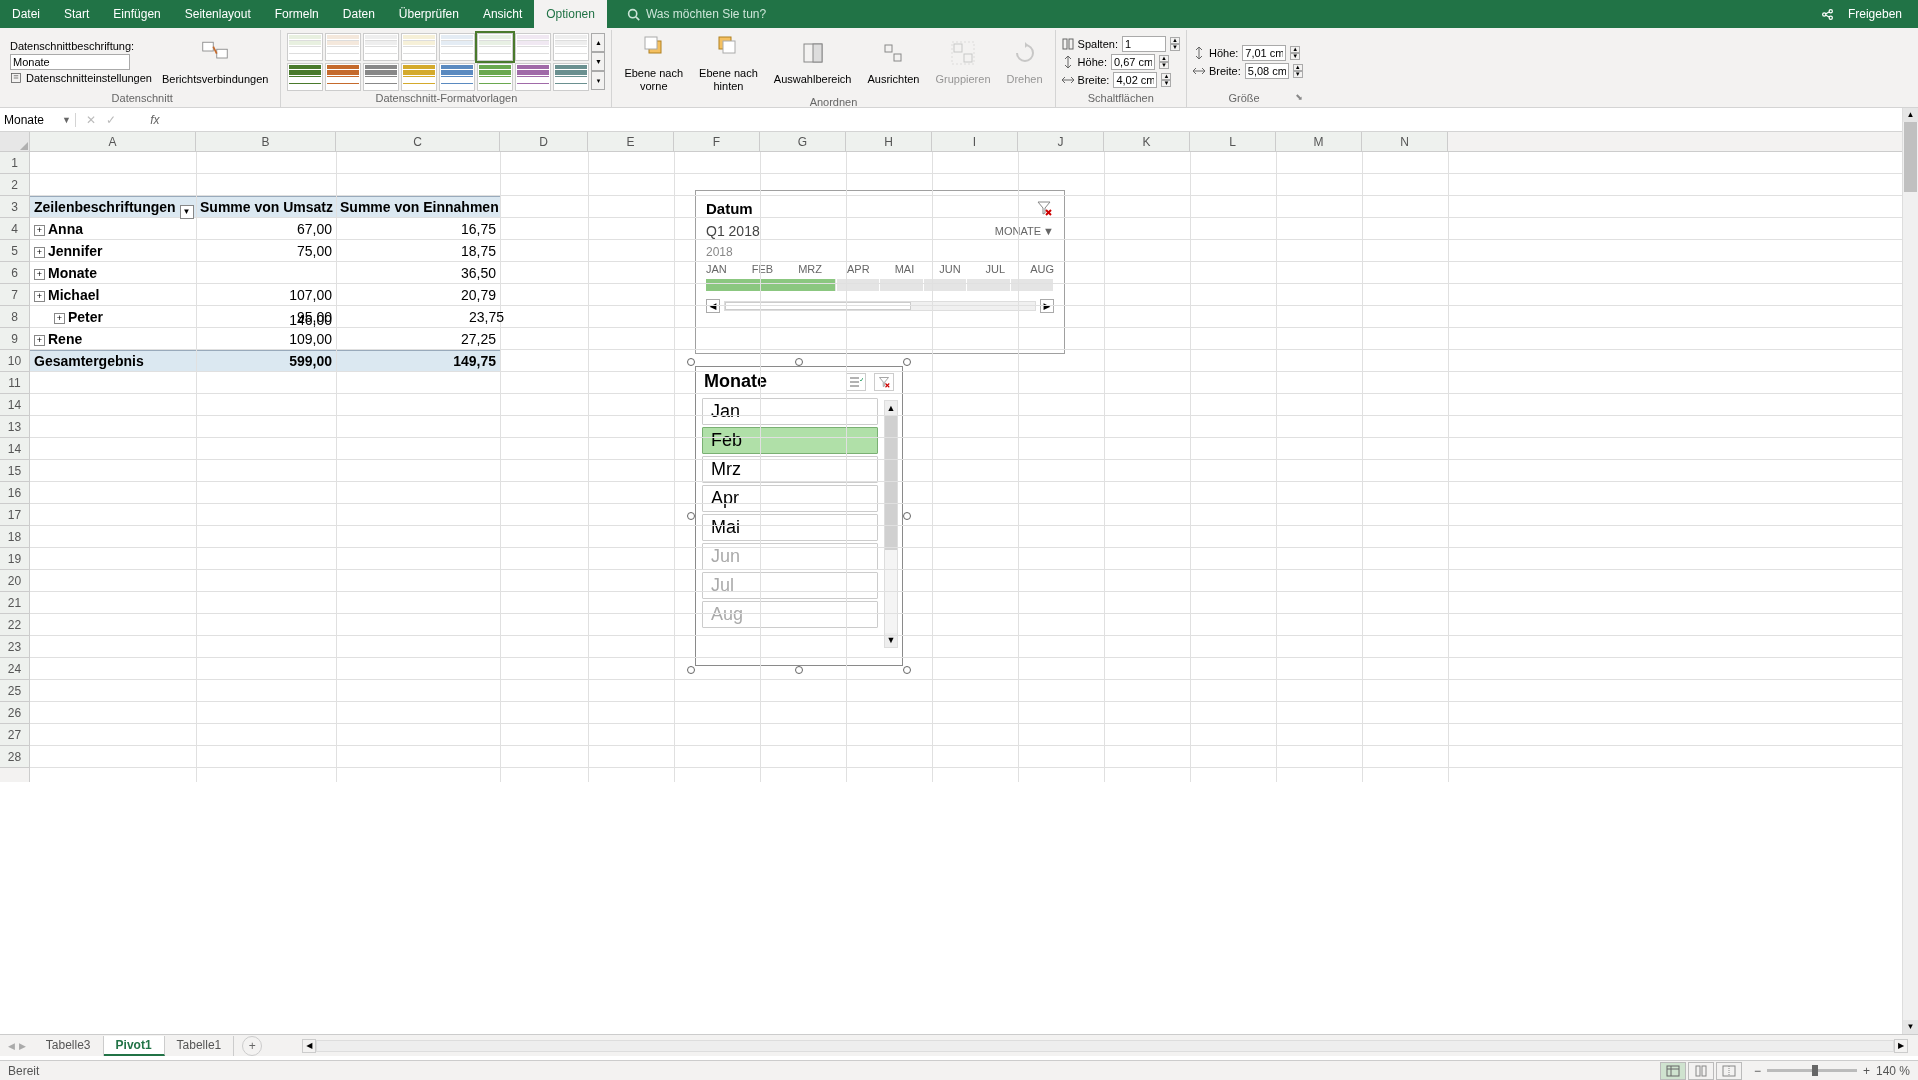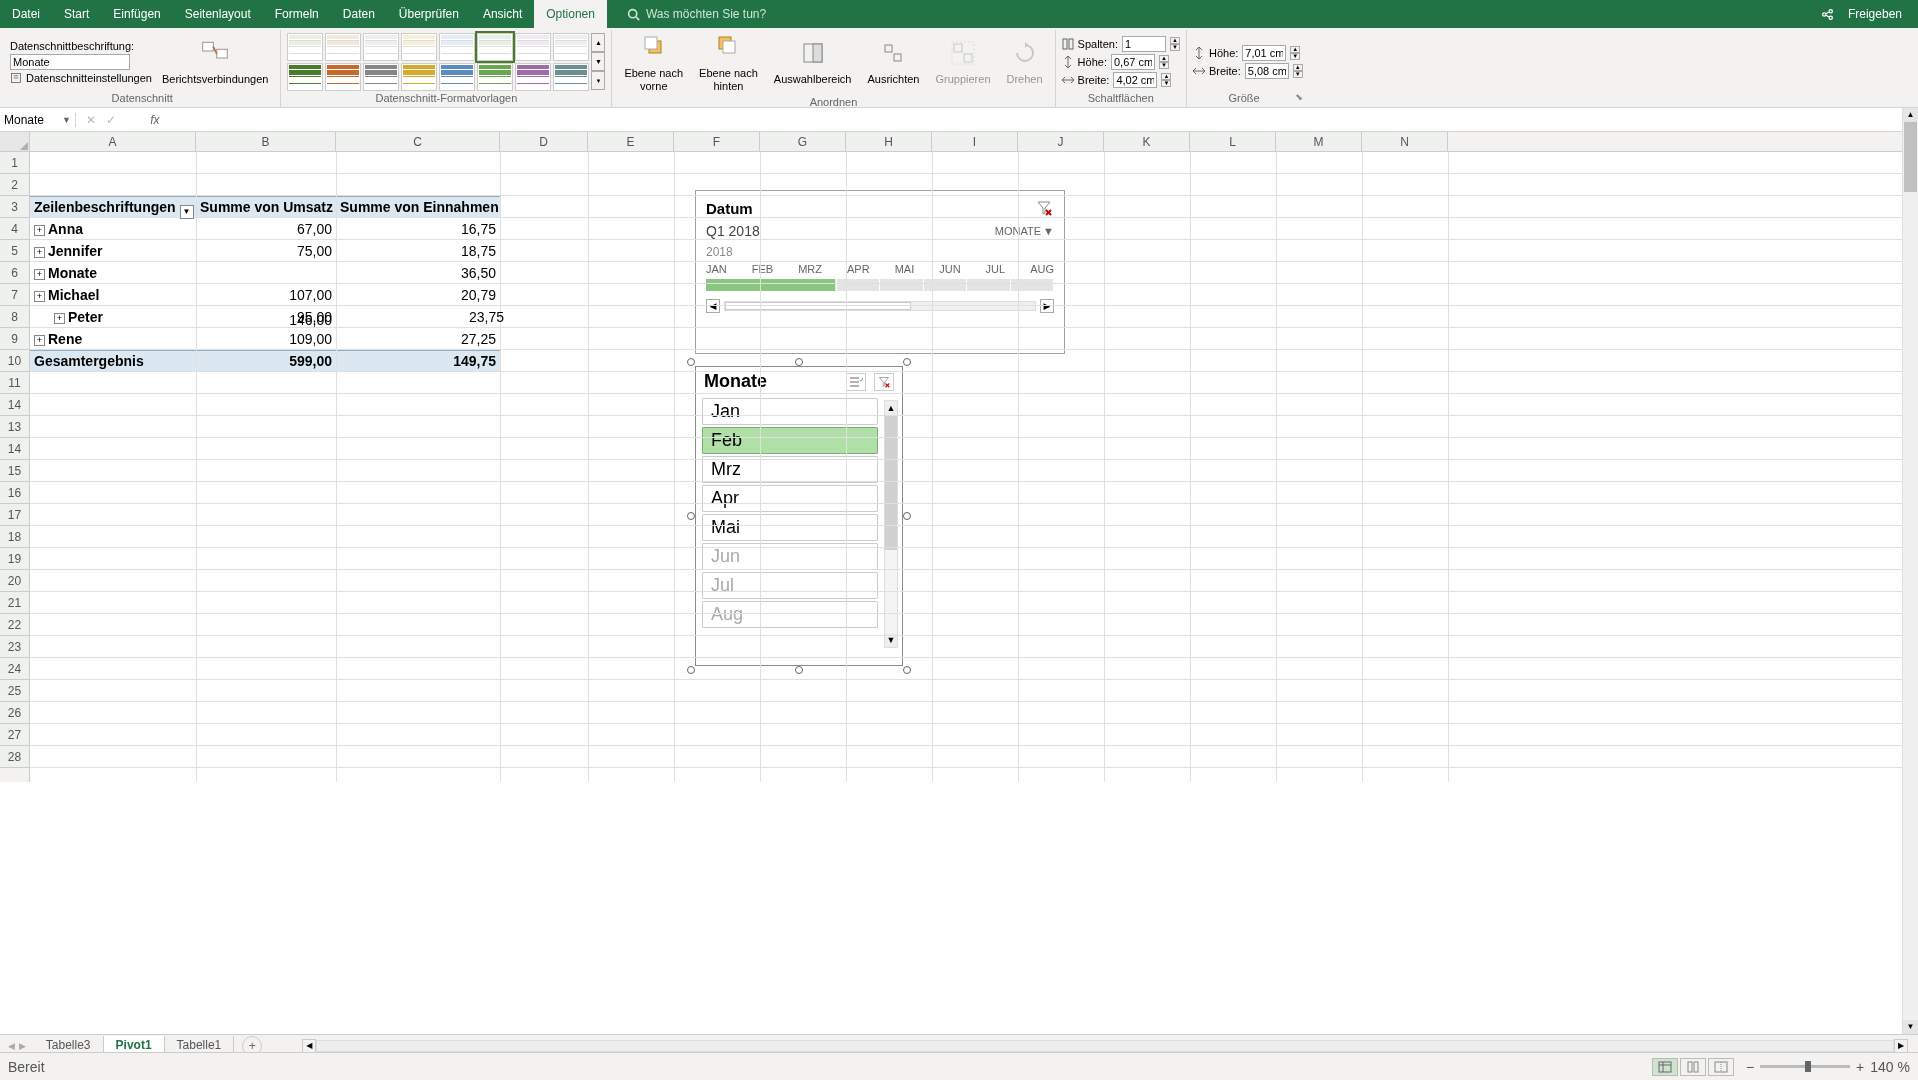--- a/index.html
+++ b/index.html
@@ -108,21 +108,21 @@
 .sheet-nav { display: flex; gap: 4px; padding: 0 8px; color: #aaa; font-size: 9px; }
 .sheet-nav span{cursor:pointer;}
 .sheet-tab { padding: 2px 12px; font-size: 12px; border-right: 1px solid #ccc; cursor: pointer; color: #555; }
 .sheet-tab.active { background: #fff; border-bottom: 2px solid #217346; color: #217346; font-weight:bold;}
 .sheet-add { width: 20px; height: 20px; border: 1px solid #ccc; border-radius: 50%; text-align: center; line-height: 18px; margin-left: 8px; color: #666; cursor: pointer; }
 .sheet-hscroll { flex:1; display:flex; align-items:center; margin-left:40px; margin-right:10px;}
 .sheet-hscroll .track{flex:1; height:12px; background:#eee; border:1px solid #ddd;}
 .sheet-hscroll .arrow{width:14px;height:14px;border:1px solid #ccc; font-size:8px; text-align:center; line-height:12px;}
 
 
-.statusbar { position: absolute; bottom: 0; left: 0; right: 0; height: 28px; background: #f3f2f1; border-top: 1px solid #ccc; display: flex; align-items: center; justify-content: space-between; padding: 0 8px; font-size: 14px; color: #555; }
+.statusbar { position: absolute; bottom: 0; left: 0; right: 0; height: 20px; background: #f3f2f1; border-top: 1px solid #ccc; display: flex; align-items: center; justify-content: space-between; padding: 0 8px; font-size: 12px; color: #555; }
 .statusbar .views { display: flex; gap: 2px; }
 .statusbar .views .v { width: 26px; height: 18px; border: 1px solid #bbb; display: flex; align-items: center; justify-content: center; cursor: pointer; }
 .statusbar .views .v.active{background:#cfe3cf;}
 .statusbar .zoom { display: flex; align-items: center; gap: 6px; }
 .statusbar .zoom .track { width: 90px; height: 3px; background: #bbb; position: relative; }
 .statusbar .zoom .track .thumb { position: absolute; left: 50%; top: -4px; width: 6px; height: 11px; background: #666; }
 .statusbar .right{display:flex; align-items:center; gap:12px;}
 
 
 .vscroll { position:absolute; right:0; top:108px; bottom:46px; width:16px; background:#f0f0f0; border-left:1px solid #ddd;}

